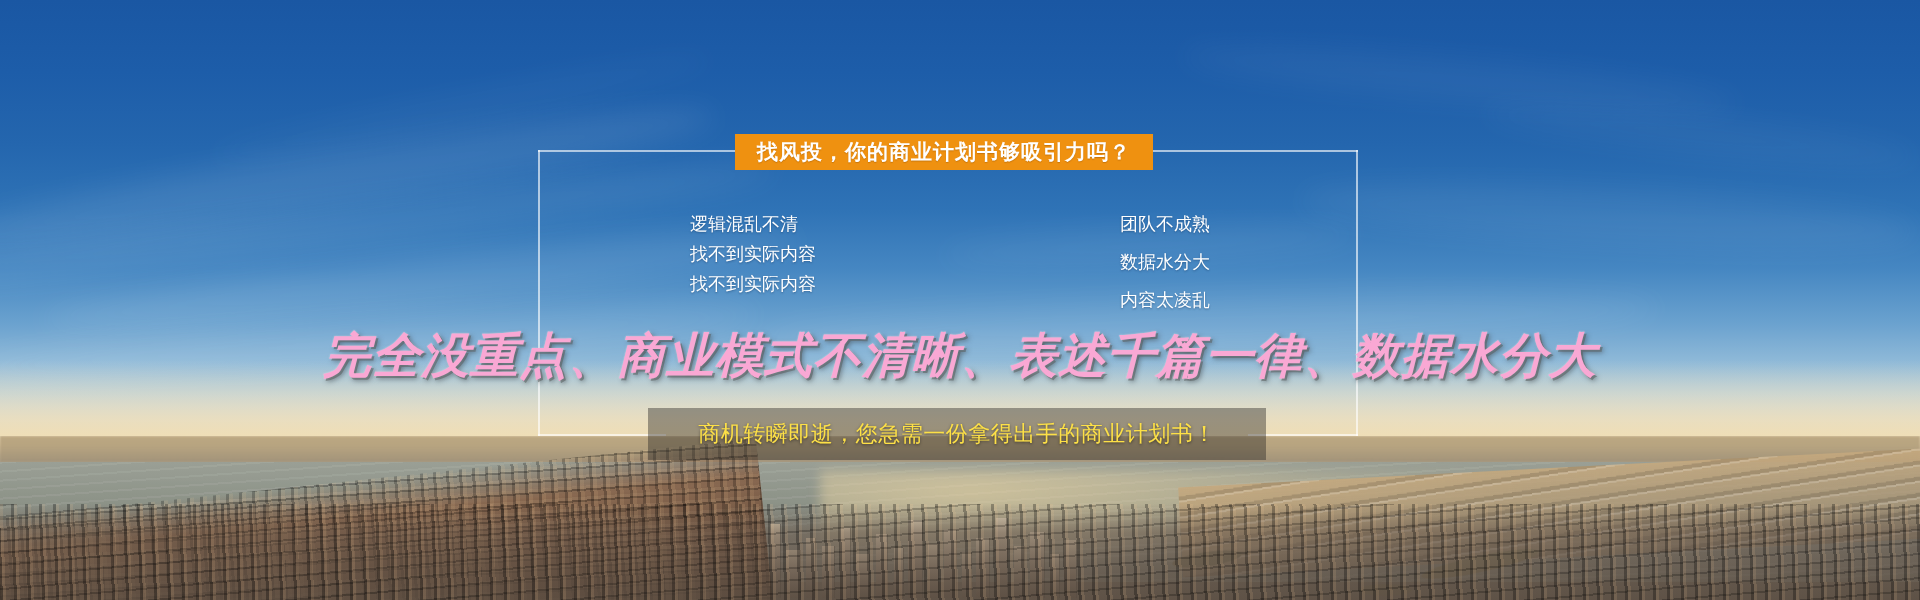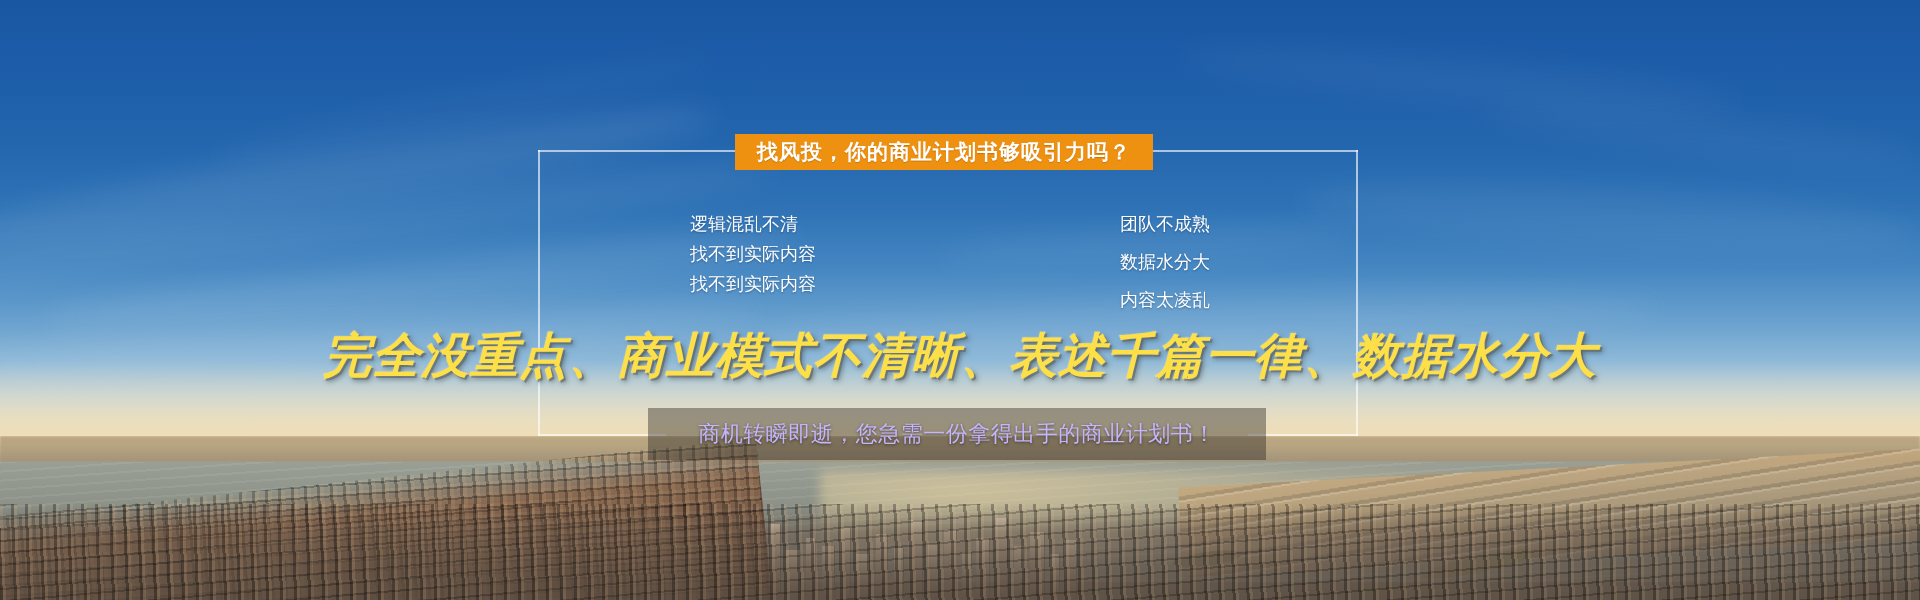--- a/index.html
+++ b/index.html
@@ -201,39 +201,39 @@
   .col:nth-child(3){ margin-left:14px; }
 
   
   .headline {
     position:absolute;
     left:0; right:0; top:324px;
     text-align:center;
     font-size:48px;
     font-weight:bold;
     font-style:italic;
-    color:#fde047;
+    color:#f9a8d4;
     letter-spacing:1px;
     white-space:nowrap;
     text-shadow:
       2px 2px 0 rgba(90,95,95,.55),
       3px 3px 5px rgba(60,65,70,.55),
       0 0 2px rgba(255,255,255,.6);
   }
 
   
   .subbar {
     position:absolute;
     left:648px; top:408px;
     width:618px; height:52px;
     background:rgba(40,38,36,.42);
     display:flex; align-items:center; justify-content:center;
   }
   .subbar .txt {
-    color:#c4b5fd;
+    color:#fde047;
     font-size:22px;
     letter-spacing:.5px;
     white-space:nowrap;
     text-shadow:0 1px 3px rgba(0,0,0,.5);
   }
 </style>
 </head>
 <body>
 
 <div class="stage">

